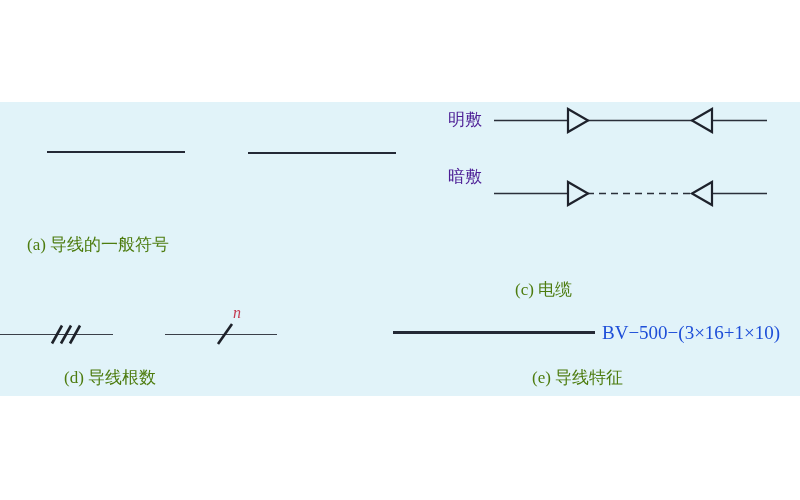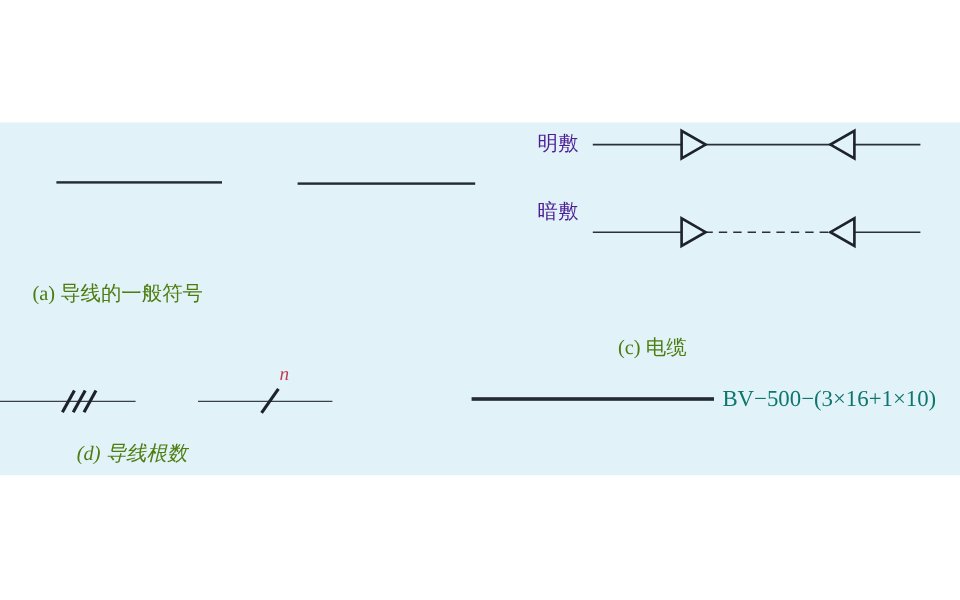--- a/index.html
+++ b/index.html
@@ -4,21 +4,21 @@
 <style>
   * { margin: 0; padding: 0; box-sizing: border-box; }
   html, body { width: 800px; height: 500px; background: #ffffff; overflow: hidden; }
   body { font-family: "Liberation Serif", "DejaVu Serif", serif; }
   .stage { position: relative; width: 800px; height: 500px; background: #ffffff; }
   .panel { position: absolute; left: 0; top: 102px; width: 800px; height: 294px; background: #e1f3f9; }
   .abs { position: absolute; }
   .hline { position: absolute; background: #242936; }
   .caption { position: absolute; color: #4d7c0f; font-size: 17px; line-height: 20px; text-align: left; white-space: nowrap; }
   .redlabel { position: absolute; color: #4c1d95; font-size: 17px; line-height: 20px; white-space: nowrap; }
-  .spec { position: absolute; color: #0f766e; font-size: 19px; line-height: 22px; white-space: nowrap; }
+  .spec { position: absolute; color: #1d4ed8; font-size: 19px; line-height: 22px; white-space: nowrap; }
   .nlabel { position: absolute; color: #c33b51; font-size: 16px; font-style: italic; line-height: 18px; text-align: center; }
   svg { display: block; }
 </style>
 </head>
 <body>
 
 <div class="stage">
 
   <div class="panel"></div>
 
@@ -54,18 +54,19 @@
     <line x1="70" y1="25.5" x2="80" y2="7.5" stroke="#1d2129" stroke-width="2.6"></line>
   </svg>
 
   <div class="nlabel" style="left:227px; top:304px; width:20px;">n</div>
 
   <svg class="abs" style="left:160px; top:318px;" width="130" height="33" viewBox="0 0 130 33">
     <line x1="5" y1="16.5" x2="117" y2="16.5" stroke="#3a3f49" stroke-width="1.2"></line>
     <line x1="58" y1="26" x2="72" y2="6" stroke="#1d2129" stroke-width="2.6"></line>
   </svg>
 
-  <div class="caption" style="left:64px; top:368px; width:160px;font-style:italic;">(d) 导线根数</div>
+  <div class="caption" style="left:64px; top:368px; width:160px;">(d) 导线根数</div>
 
   <div class="hline" style="left:393px; top:331px; width:202px; height:2.6px;"></div>
   <div class="spec" style="left:602px; top:322px;">BV−500−(3×16+1×10)</div>
+  <div class="caption" style="left:532px; top:368px; width:160px;">(e) 导线特征</div>
 
 </div>
 
 </body></html>

